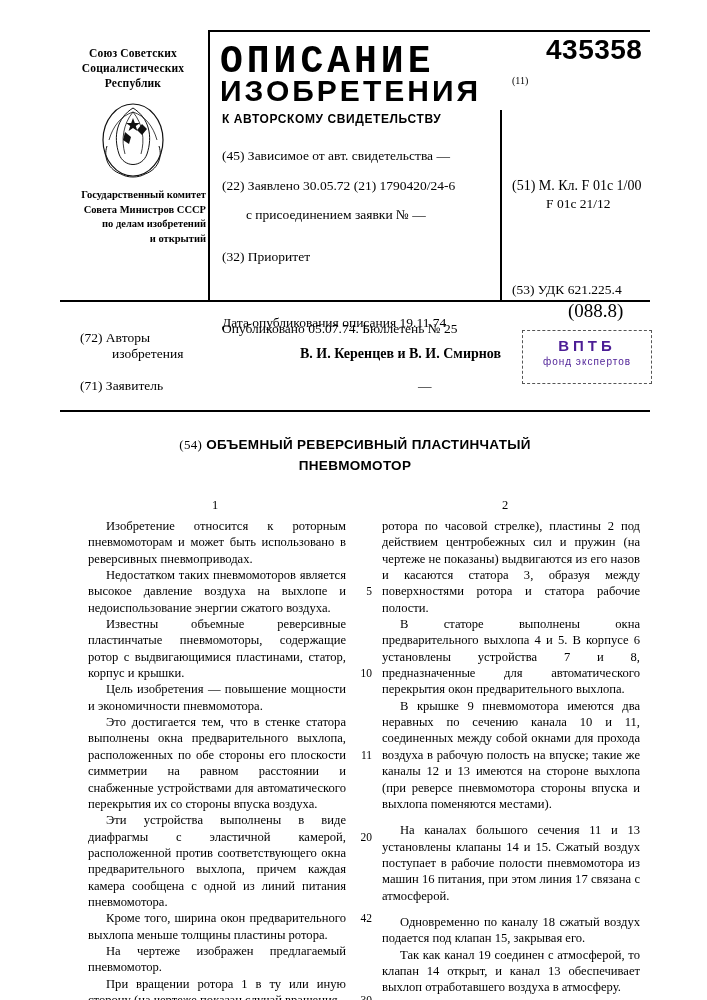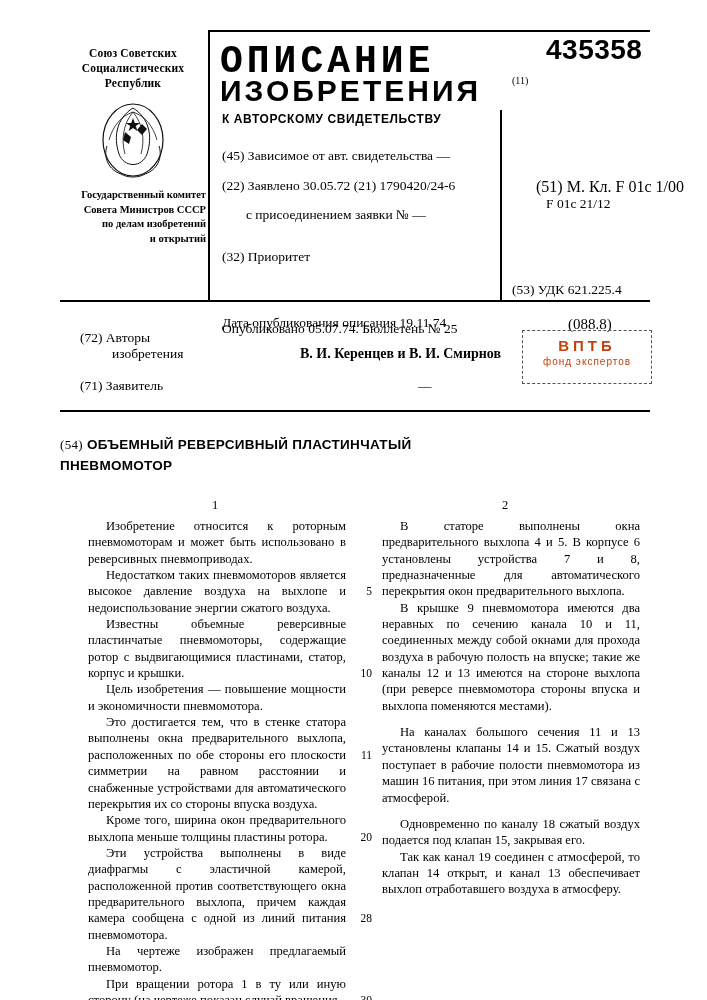--- a/index.html
+++ b/index.html
@@ -148,24 +148,24 @@
     white-space: nowrap;
   }
 
   .f61 { left: 162px; top: 118.0px; }
   .f22 { left: 162px; top: 148px; }
   .fprisoed { left: 186px; top: 177px; }
   .f32 { left: 162px; top: 219px; }
   .f45 { left: 162px; top: 255px; margin-top: 36px; }
   .fdata { left: 162px; top: 285px; }
 
-  .f51 { left: 452px; top: 148px; font-size: 16px; margin-left: 24px; }
+  .f51 { left: 452px; top: 148px; font-size: 14px; }
   .f51b { left: 486px; top: 166px; font-size: 13.5px; }
   .f53 { left: 452px; top: 252px; font-size: 13.5px; }
-  .f53b { left: 508px; top: 270px; font-size: 15px; margin-top: 16px; }
+  .f53b { left: 508px; top: 270px; font-size: 19px; }
 
   
   .authors {
     position: absolute;
     left: 60px;
     top: 300px;
     width: 590px;
     height: 108px;
   }
   .authors-rule {
@@ -208,21 +208,21 @@
     font-size: 13.5px;
   }
   .stamp {
     position: absolute;
     left: 462px;
     top: 28px;
     width: 128px;
     height: 52px;
     border: 1px dashed #555;
     text-align: center;
-    color: #c2410c;
+    color: #4c1d95;
   }
   .stamp-l1 {
     margin-top: 6px;
     font-family: "Liberation Sans", sans-serif;
     font-weight: bold;
     font-size: 15px;
     letter-spacing: 4px;
   }
   .stamp-l2 {
     margin-top: 2px;
@@ -230,20 +230,21 @@
     font-size: 10px;
     letter-spacing: 1px;
   }
 
   
   .inv-title {
     position: absolute;
     left: 60px;
     top: 432px;
     width: 590px;
+    text-align: center;
     font-family: "Liberation Sans", sans-serif;
     font-weight: bold;
     font-size: 13.5px;
     line-height: 21px;
     letter-spacing: 0.3px;
   }
   .inv-title .tag54 {
     font-family: "Liberation Serif", serif;
     font-weight: normal;
     font-size: 13px;
@@ -365,42 +366,43 @@
 
   <div class="colnum colnum-l">1</div>
   <div class="colnum colnum-r">2</div>
 
   <div class="col col-left">
     <p>Изобретение относится к роторным пневмомоторам и может быть использовано в реверсивных пневмоприводах.</p>
     <p>Недостатком таких пневмомоторов является высокое  давление воздуха на выхлопе  и недоиспользование энергии сжатого воздуха.</p>
     <p>Известны объемные реверсивные пластинчатые пневмомоторы, содержащие ротор с выдвигающимися пластинами, статор, корпус и крышки.</p>
     <p>Цель изобретения — повышение мощности и экономичности пневмомотора.</p>
     <p>Это достигается тем, что в стенке статора выполнены  окна предварительного выхлопа, расположенных по обе стороны его плоскости симметрии на равном расстоянии и снабженные  устройствами  для  автоматического перекрытия их со стороны впуска воздуха.</p>
+    <p>Эти устройства выполнены в виде диафрагмы  с  эластичной  камерой,  расположенной против соответствующего окна предварительного выхлопа, причем каждая камера сообщена с одной из линий питания пневмомотора.</p>
     <p>Кроме того, ширина окон предварительного выхлопа меньше толщины пластины ротора.</p>
-    <p>Эти устройства выполнены в виде диафрагмы  с  эластичной  камерой,  расположенной против соответствующего окна предварительного выхлопа, причем каждая камера сообщена с одной из линий питания пневмомотора.</p>
     <p>На чертеже изображен предлагаемый пневмомотор.</p>
     <p>При вращении ротора 1 в ту или иную сторону (на чертеже показан случай вращения</p>
   </div>
 
   <div class="linenums">
     <div style="height:65.4px"></div>
     <div>5</div>
     <div style="height:65.4px"></div>
     <div>10</div>
     <div style="height:65.4px"></div>
     <div>11</div>
     <div style="height:65.4px"></div>
     <div>20</div>
     <div style="height:65.4px"></div>
-    <div>28</div>
+    <div>42</div>
     <div style="height:65.4px"></div>
     <div>30</div>
   </div>
 
   <div class="col col-right">
+    <p class="noind">ротора по часовой стрелке), пластины 2 под действием  центробежных сил и пружин (на чертеже  не  показаны)  выдвигаются   из его назов и касаются статора 3, образуя между поверхностями ротора и статора рабочие полости.</p>
     <p>В статоре выполнены окна предварительного выхлопа 4 и 5. В корпусе 6 установлены устройства 7 и 8, предназначенные для автоматического перекрытия окон предварительного выхлопа.</p>
     <p>В крышке 9 пневмомотора имеются два неравных по сечению канала 10 и 11, соединенных между собой окнами для прохода воздуха в рабочую полость на впуске; такие же каналы 12 и 13 имеются на стороне выхлопа (при реверсе пневмомотора стороны впуска и выхлопа поменяются местами).</p>
     <p class="gap">На каналах большого сечения 11 и 13 установлены  клапаны 14 и 15. Сжатый воздух поступает  в  рабочие  полости  пневмомотора из машин 16 питания, при этом линия 17 связана с атмосферой.</p>
     <p class="gap">Одновременно по каналу 18 сжатый воздух подается под клапан 15, закрывая его.</p>
     <p>Так как канал 19 соединен с атмосферой, то клапан 14 открыт, и канал 13 обеспечивает выхлоп отработавшего воздуха в атмосферу.</p>
   </div>
 
 </div>
 
 </body></html>

